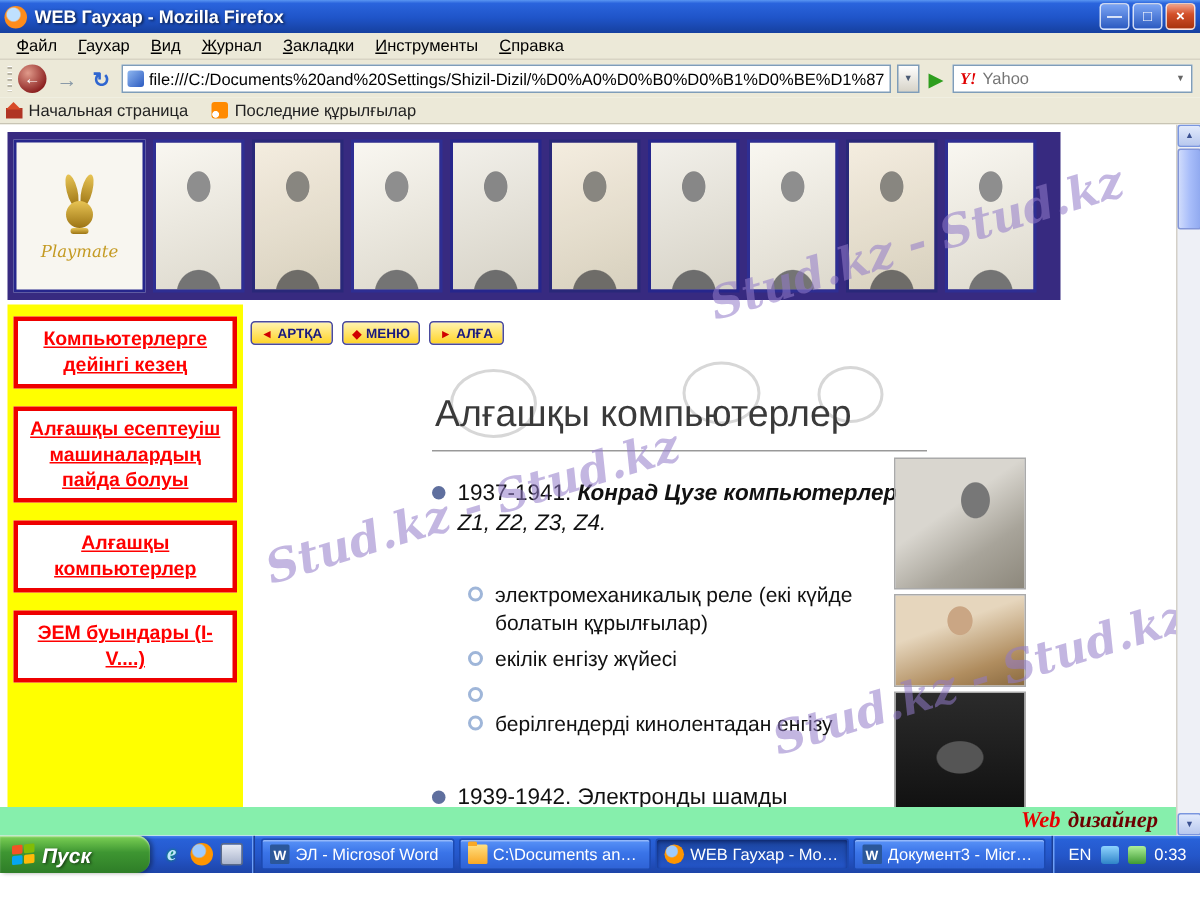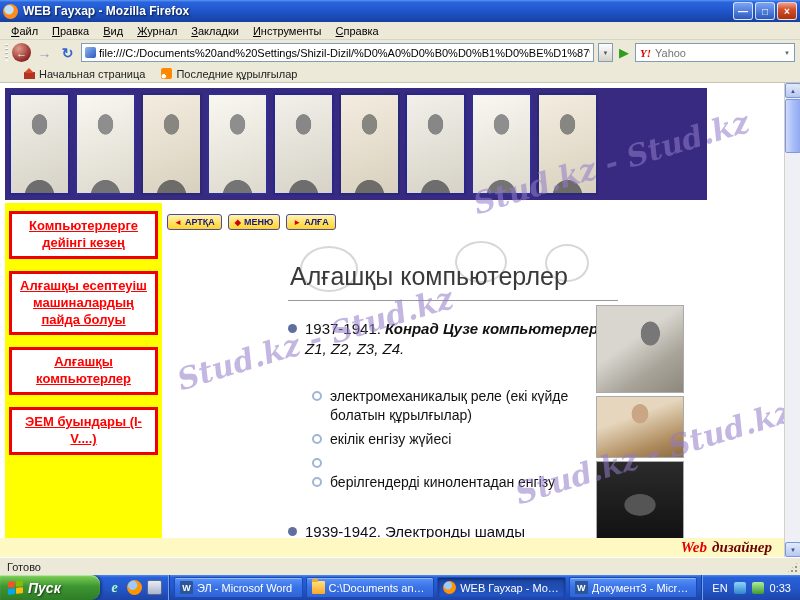--- a/index.html
+++ b/index.html
@@ -43,21 +43,21 @@
     display:flex; align-items:center; justify-content:center; font-size:6px; color:#4a5a74; flex:none; }
   .go-btn { color:#2e9e1e; font-size:13px; padding:0 2px; }
   .searchbox { width:160px; height:19px; background:#fff; border:1px solid #7f9db9; display:flex;
     align-items:center; gap:4px; padding:0 4px; flex:none; }
   .yahoo-logo { color:#e00000; font-family:"Liberation Serif",serif; font-weight:bold; font-style:italic; font-size:11px; }
   .search-input { flex:1; border:none; outline:none; font-size:11px; min-width:0; font-family:"Liberation Sans",sans-serif; }
   .caret { font-size:6px; color:#666; }
 
   
   .bookmarksbar { height:18px; flex:none; background:#ece9d8; border-bottom:1px solid #c8c4b4;
-    display:flex; align-items:center; gap:16px; padding:0 24px; font-size:11px; color:#222; }
+    display:flex; align-items:center; gap:16px; padding:0 4px; font-size:11px; color:#222; }
   .bm-item { display:flex; align-items:center; gap:4px; }
   .house-icon { width:11px; height:11px; position:relative; }
   .house-icon::before { content:""; position:absolute; left:0; top:4px; width:11px; height:7px; background:#b03424; }
   .house-icon::after { content:""; position:absolute; left:0; top:0; border-left:5.5px solid transparent;
     border-right:5.5px solid transparent; border-bottom:5px solid #d84a28; }
   .rss-icon { width:11px; height:11px; border-radius:2px;
     background:radial-gradient(circle at 25% 75%, #fff 0 2px, #ff8a00 2.5px 100%); }
 
   
   .viewport { position:relative; height:474px; flex:none; background:#fff; overflow:hidden; }
@@ -120,21 +120,21 @@
       radial-gradient(ellipse 26px 18px at 50% 55%, #555 0 58%, rgba(0,0,0,0) 62%),
       linear-gradient(#2b2b2b,#111); }
 
   .watermark { position:absolute; font-family:"DejaVu Serif",serif; font-style:italic; font-weight:bold;
     font-size:30px; color:rgba(146,122,200,.55); transform:rotate(-17deg); white-space:nowrap;
     pointer-events:none; z-index:8; }
   .wm1 { left:468px; top:62px; }
   .wm2 { left:172px; top:238px; }
   .wm3 { left:510px; top:352px; }
 
-  .footer { position:absolute; left:0; top:455px; width:784px; height:19px; background:#fef9c3; z-index:10;
+  .footer { position:absolute; left:0; top:455px; width:784px; height:19px; background:#86efac; z-index:10;
     display:flex; align-items:center; justify-content:flex-end; padding-right:12px;
     font-family:"Liberation Serif",serif; font-size:15px; font-weight:bold; font-style:italic; }
   .footer .web { color:#e80000; }
   .footer .designer { color:#6b0000; margin-left:5px; }
 
   
   .vscroll { position:absolute; right:0; top:0; width:16px; height:474px; background:#eef0f6; z-index:11;
     border-left:1px solid #d4d0c8; }
   .sc-btn { position:absolute; left:0; width:16px; height:15px; background:linear-gradient(#e2eafc,#b8c8ee);
     border:1px solid #7a96df; border-radius:2px; font-size:6px; color:#3a5090; display:flex;
@@ -199,21 +199,21 @@
     <span class="title-text">WEB Гаухар - Mozilla Firefox</span>
     <span class="winbtns">
       <span class="wbtn">—</span>
       <span class="wbtn">□</span>
       <span class="wbtn close">×</span>
     </span>
   </div>
 
   <div class="menubar">
     <span class="menu-item">Файл</span>
-    <span class="menu-item">Правка</span>
+    <span class="menu-item">Гаухар</span>
     <span class="menu-item">Вид</span>
     <span class="menu-item">Журнал</span>
     <span class="menu-item">Закладки</span>
     <span class="menu-item">Инструменты</span>
     <span class="menu-item">Справка</span>
   </div>
 
   <div class="toolbar">
     <span class="grip"></span>
     <span class="tb-btn tb-back">←</span>
@@ -239,20 +239,35 @@
     </span>
     <span class="bm-item">
       <span class="rss-icon"></span>
       <span>Последние құрылғылар</span>
     </span>
   </div>
 
   <div class="viewport">
 
     <div class="banner">
+      <div class="frame logo-frame">
+        <svg width="34" height="44" viewBox="0 0 34 44">
+          <defs>
+              <linearGradient id="gold" x1="0" y1="0" x2="0" y2="1">
+            <stop offset="0" stop-color="#e8c454"></stop>
+                <stop offset="1" stop-color="#9c7414"></stop>
+          </linearGradient>
+            </defs>
+          <ellipse cx="12" cy="12" rx="3.6" ry="11" fill="url(#gold)" transform="rotate(-14 12 12)"></ellipse>
+          <ellipse cx="22" cy="12" rx="3.6" ry="11" fill="url(#gold)" transform="rotate(14 22 12)"></ellipse>
+          <circle cx="17" cy="28" r="9" fill="url(#gold)"></circle>
+          <rect x="11" y="37" width="12" height="4" rx="2" fill="url(#gold)"></rect>
+        </svg>
+        <span class="logo-text">Playmate</span>
+      </div>
       <div class="frame portrait"></div>
       <div class="frame portrait"></div>
       <div class="frame portrait"></div>
       <div class="frame portrait"></div>
       <div class="frame portrait"></div>
       <div class="frame portrait"></div>
       <div class="frame portrait"></div>
       <div class="frame portrait"></div>
       <div class="frame portrait"></div>
     </div>
@@ -328,24 +343,20 @@
       <span class="designer">дизайнер</span>
     </div>
 
     <div class="vscroll">
       <div class="sc-btn sc-up">▲</div>
       <div class="sc-thumb"></div>
       <div class="sc-btn sc-down">▼</div>
     </div>
   </div>
 
-  <div class="statusbar">
-    <span>Готово</span>
-    <span class="resize-grip"></span>
-  </div>
 
   <div class="taskbar">
     <div class="start-btn">
       <span class="win-flag">
         <span class="fl1"></span>
           <span class="fl2"></span>
           <span class="fl3"></span>
           <span class="fl4"></span>
       </span>
       <span>Пуск</span>

